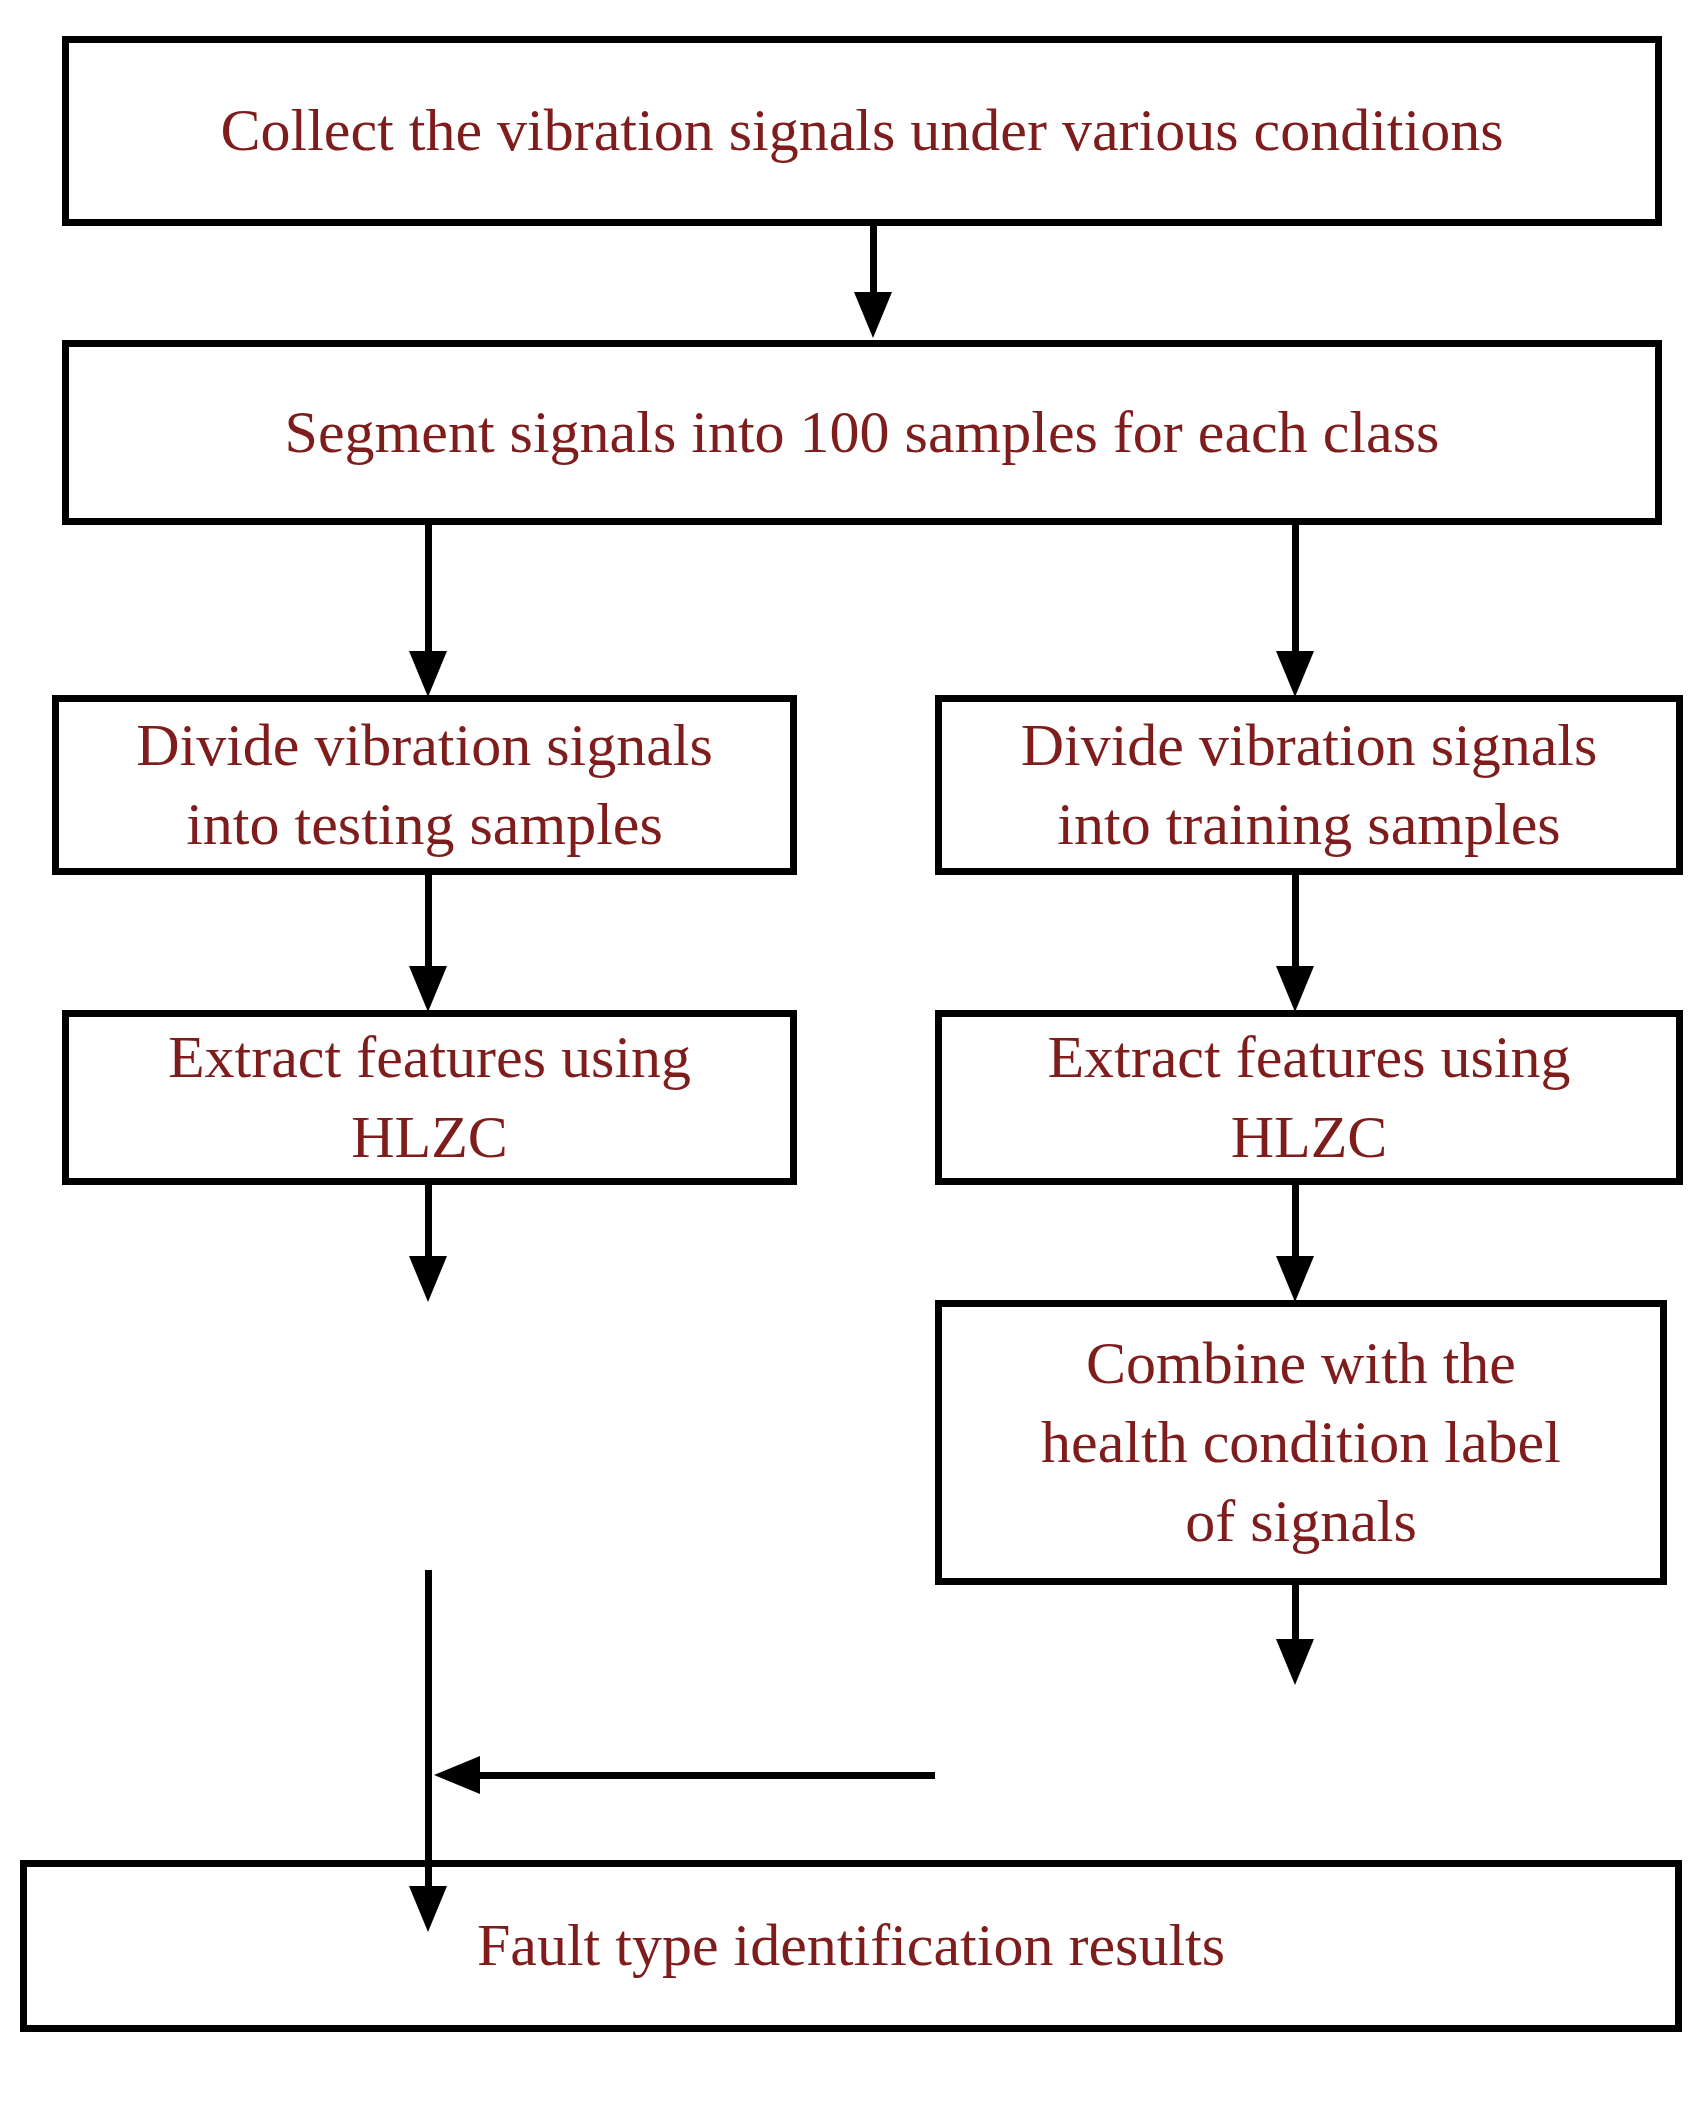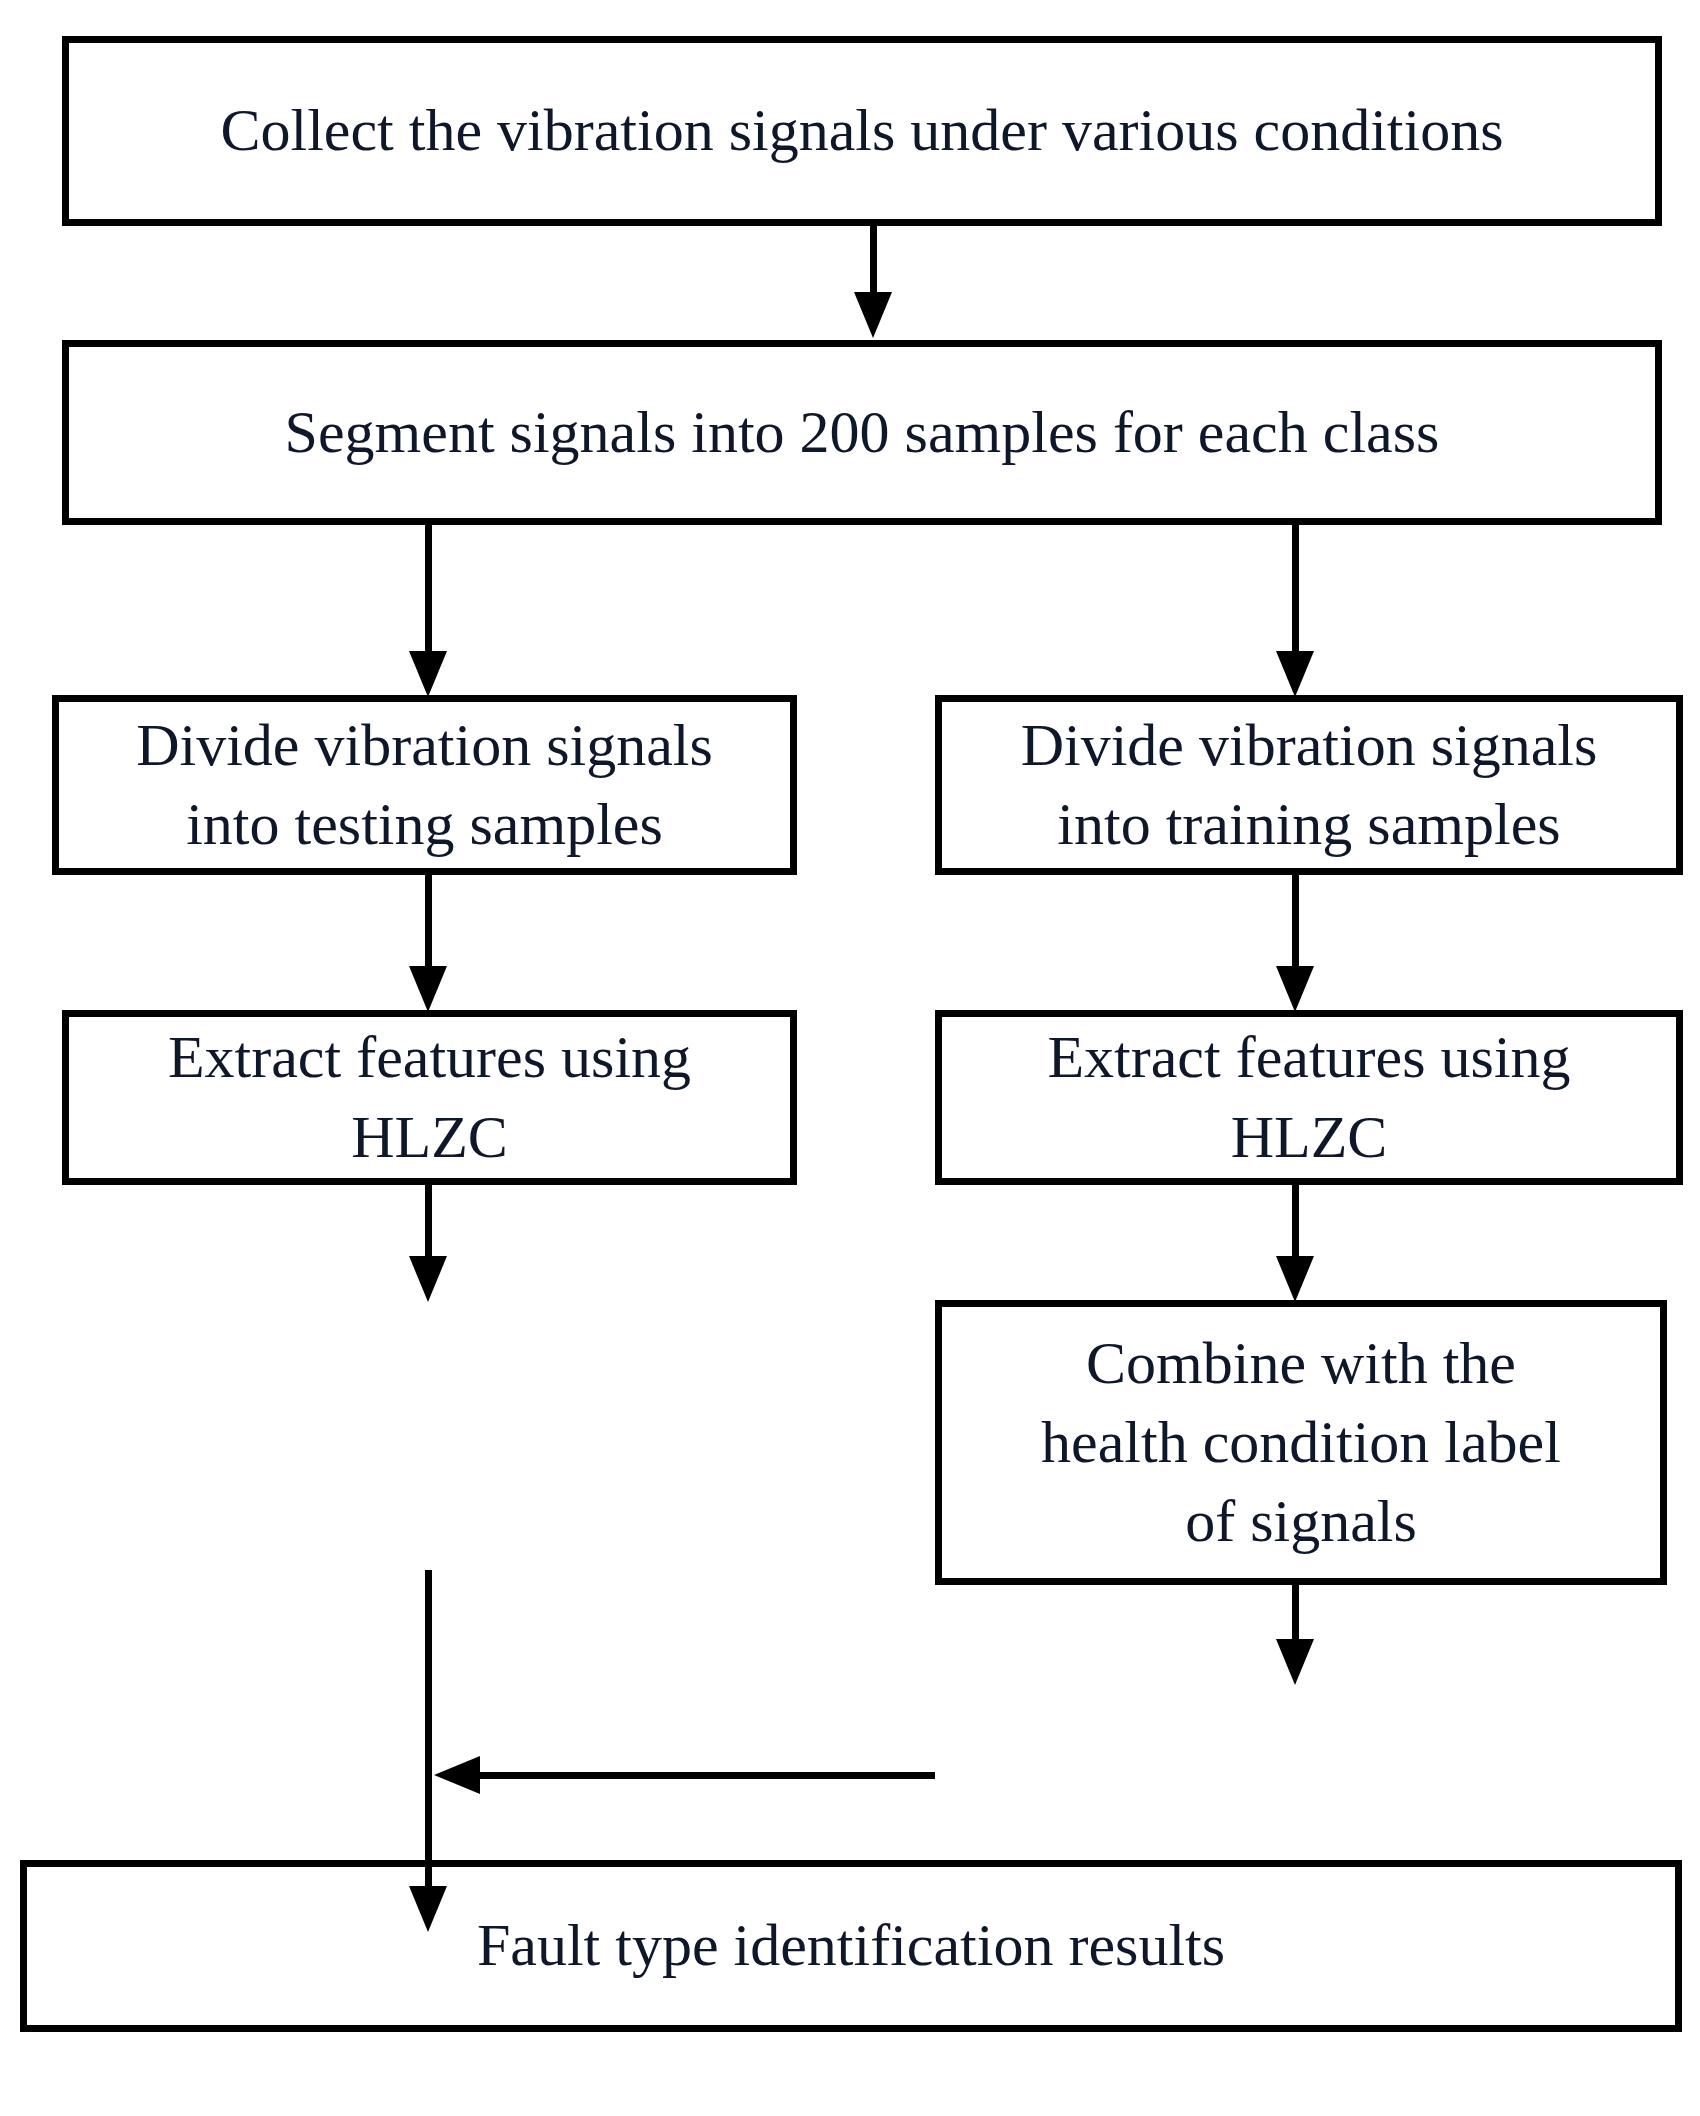--- a/index.html
+++ b/index.html
@@ -6,21 +6,21 @@
     margin: 0;
     padding: 0;
     background: #ffffff;
   }
   #canvas {
     position: relative;
     width: 1700px;
     height: 2116px;
     background: #ffffff;
     font-family: "Liberation Serif", "DejaVu Serif", serif;
-    color: #0f172a;
+    color: #7f1d1d;
     text-decoration: underline;
   }
   .node {
     position: absolute;
     box-sizing: border-box;
     border: 7px solid #000000;
     background: #ffffff;
     display: flex;
     flex-direction: column;
     align-items: center;
@@ -104,21 +104,21 @@
 </head>
 <body>
 
 <div id="canvas">
 
   <div class="node" id="box-collect">
     <div>Collect the vibration signals under various conditions</div>
   </div>
 
   <div class="node" id="box-segment">
-    <div>Segment signals into 200 samples for each class</div>
+    <div>Segment signals into 100 samples for each class</div>
   </div>
 
   <div class="node" id="box-divide-testing">
     <div>Divide vibration signals</div>
     <div>into testing samples</div>
   </div>
 
   <div class="node" id="box-divide-training">
     <div>Divide vibration signals</div>
     <div>into training samples</div>

